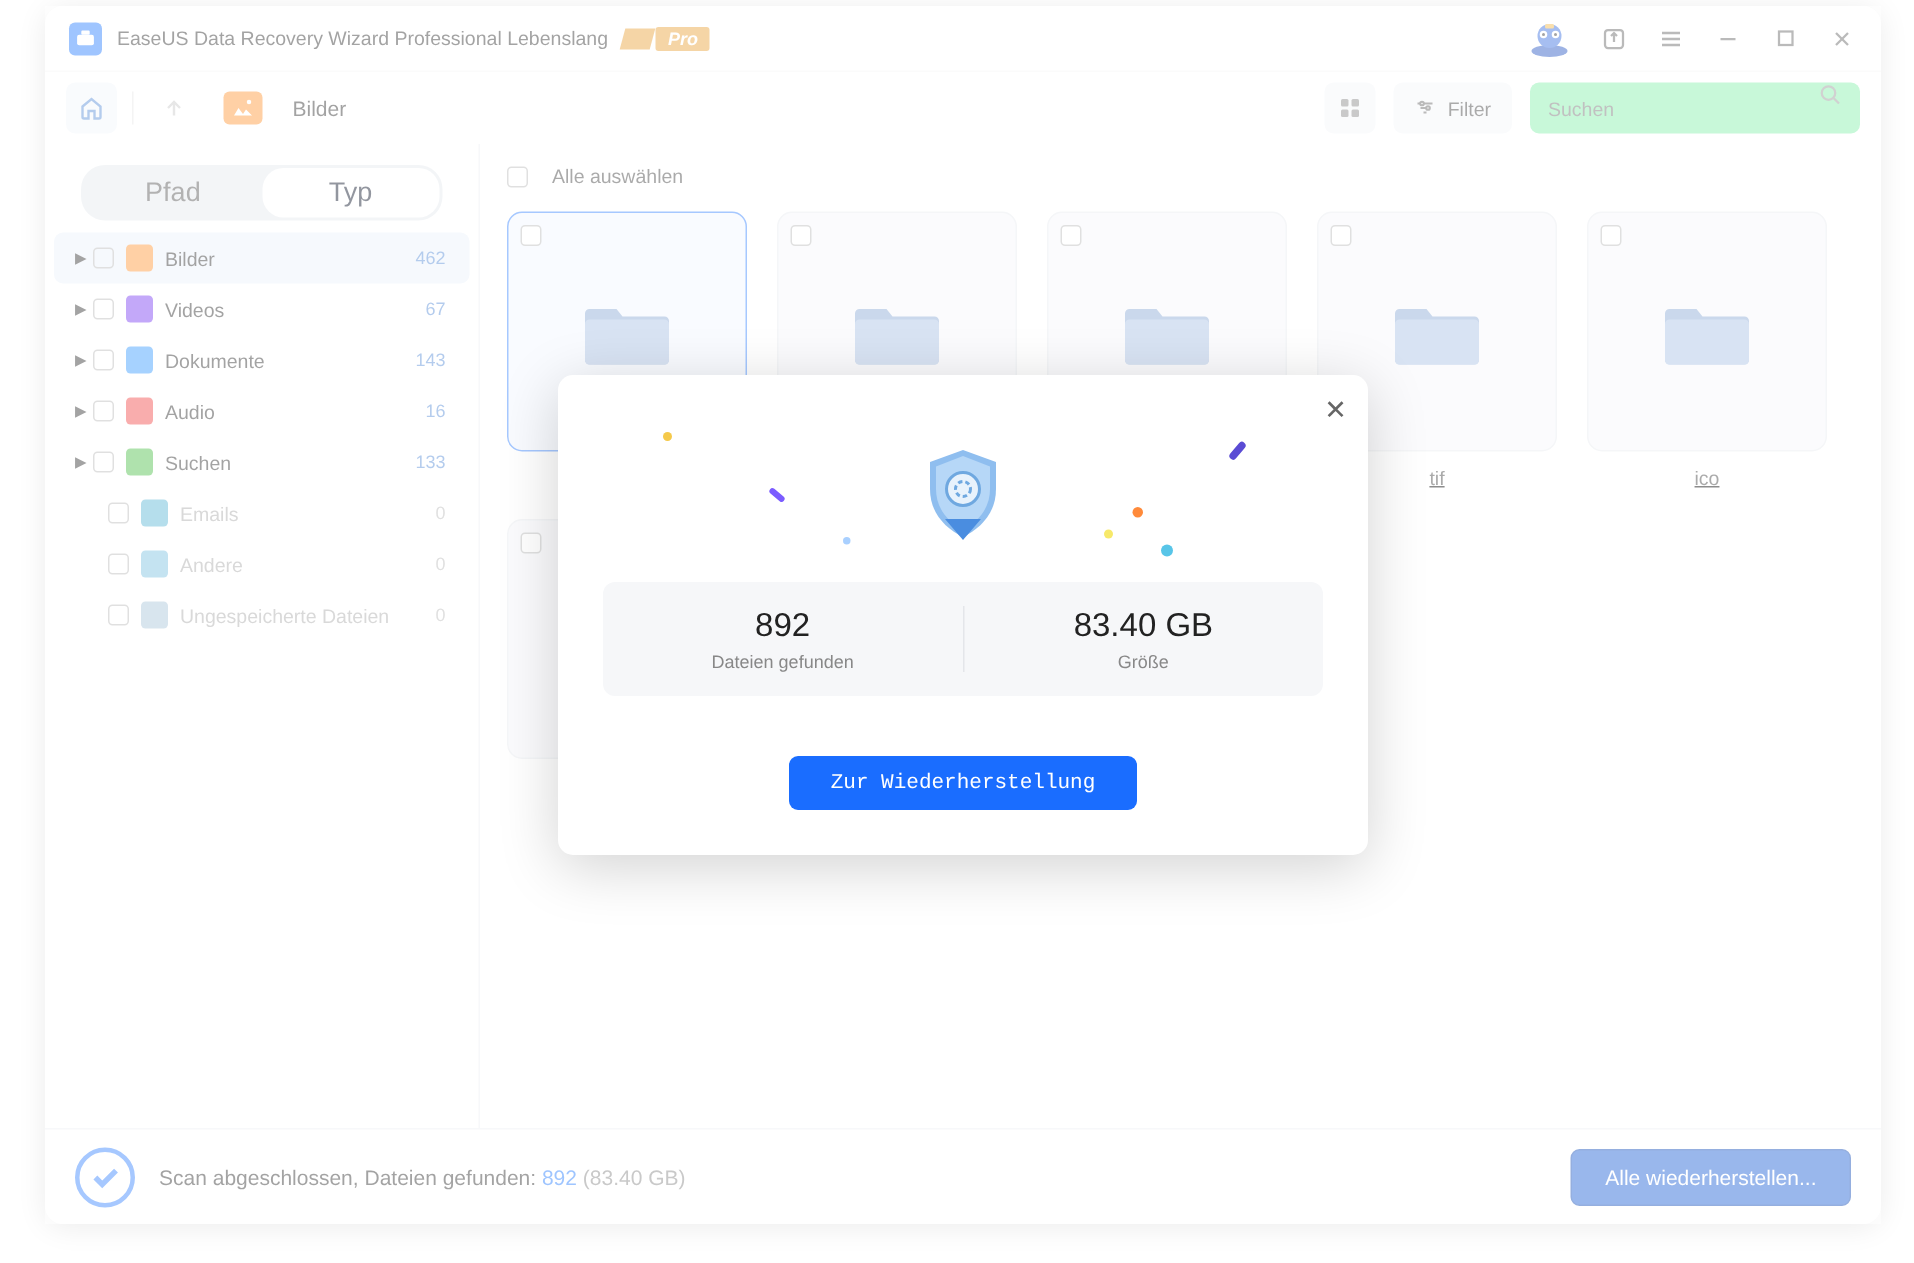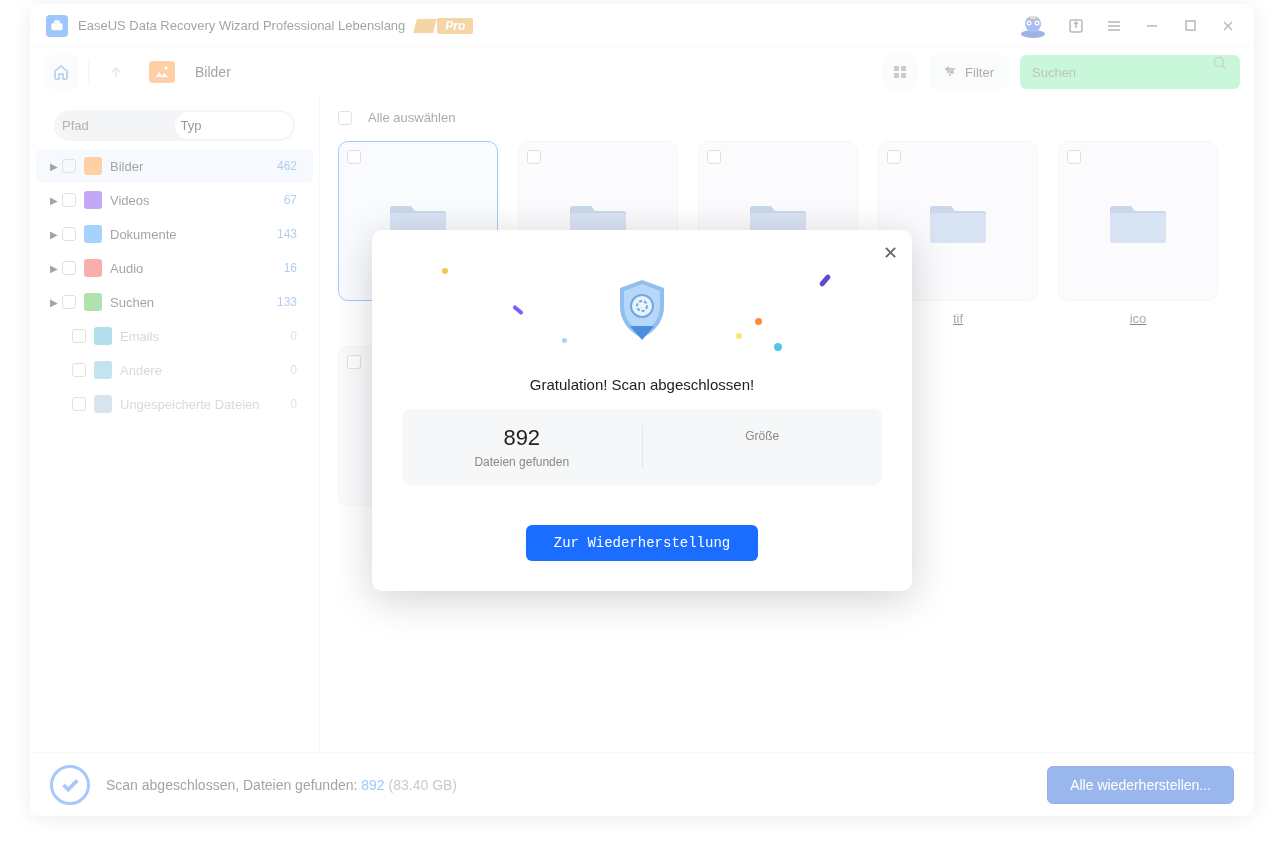--- a/index.html
+++ b/index.html
@@ -23,21 +23,21 @@
 .vdiv { width:1px; height:22px; background:#e6e6e6; }
 .breadcrumb-icon { width:26px; height:22px; background:#ff9838; border-radius:4px; display:flex; align-items:center; justify-content:center; margin-left:6px; }
 .breadcrumb-label { margin-left: 10px; font-size: 14px; color: #333; }
 .toolbar-right { margin-left: auto; display: flex; gap: 12px; }
 .filter-btn { background: #f4f6f9; border-radius: 6px; padding: 7px 14px; display: flex; align-items: center; gap: 8px; font-size: 13px; color: #444; cursor: pointer; }
 .search-box { background: #86efac; border-radius: 6px; width: 220px; height: 34px; display: flex; padding: 0 12px; }
 .search-box input { border: none; background: transparent; flex: 1; font-size: 13px; color: #555; outline: none; }
 .body { flex: 1; display: flex; min-height: 0; }
 .sidebar { width: 290px; border-right: 1px solid #eef0f3; padding: 10px 6px; }
 .tabs { display: flex; background: #e5e9ee; border-radius: 16px; padding: 2px; margin: 4px 18px 8px; }
-.tab { flex: 1; padding: 6px; font-size: 13px; border-radius: 14px; cursor: pointer; color: #555; }
+.tab { flex: 1; text-align: center; padding: 6px; font-size: 18px; border-radius: 14px; cursor: pointer; color: #555; }
 .tab.active { background: #fff; color: #0f172a; font-weight: 500; }
 .tree-item { display: flex; align-items: center; padding: 8px 10px; border-radius: 6px; cursor: pointer; }
 .tree-item.active { background: #eaf1fa; }
 .tree-item.lv1 { padding-left: 14px; }
 .tree-item.lv2 { padding-left: 36px; }
 .expander { width: 8px; color: #333; font-size: 10px; margin-right: 4px; }
 .chk { width: 14px; height: 14px; border: 1.5px solid #bbb; border-radius: 3px; margin-right: 8px; flex-shrink:0; }
 .cat-icon { width: 18px; height: 18px; border-radius: 3px; margin-right: 8px; display:flex; align-items:center; justify-content:center; flex-shrink:0; }
 .ci-orange{background:#ff9838;} .ci-purple{background:#7b3ff2;} .ci-blue{background:#3a9cff;} .ci-red{background:#f24a4a;} .ci-green{background:#4fbf4a;} .ci-teal{background:#5bb5d4;} .ci-cyan{background:#7cc1e0;} .ci-gray{background:#a9c5d9;}
 .tree-label { font-size: 13px; color: #333; flex: 1; }
@@ -340,28 +340,28 @@
         <span class="confetti" style="top:95px;right:100px;width:8px;height:8px;background:#58c5e8"></span>
         <span class="confetti" style="top:85px;right:140px;width:6px;height:6px;background:#f7e96a"></span>
         <svg width="80" height="80" viewBox="0 0 80 80">
           <path d="M40 12 L62 20 V38 C62 54 52 64 40 70 C28 64 18 54 18 38 V20 Z" fill="#8fbeef"></path>
           <path d="M40 16 L58 23 V38 C58 51 50 60 40 65 C30 60 22 51 22 38 V23 Z" fill="#b6d7f7"></path>
           <circle cx="40" cy="38" r="11" fill="#e8f2fc" stroke="#6fa8e0" stroke-width="2"></circle>
           <circle cx="40" cy="38" r="5" fill="none" stroke="#6fa8e0" stroke-width="2" stroke-dasharray="3 2"></circle>
           <path d="M28 58 L40 72 L52 58 Z" fill="#4a8de0"></path>
         </svg>
       </div>
-      <div class="modal-title">Gratulation! Scan abgeschlossen!</div>
       <div class="modal-stats">
         <div class="stat">
           <div class="val">892</div>
           <div class="lbl">Dateien gefunden</div>
         </div>
         <div class="stat-div"></div>
         <div class="stat">
+          <div class="val">83.40 GB</div>
           <div class="lbl">Größe</div>
         </div>
       </div>
       <button class="modal-btn">Zur Wiederherstellung</button>
     </div>
   </div>
 
 </div>
 
 </body></html>

